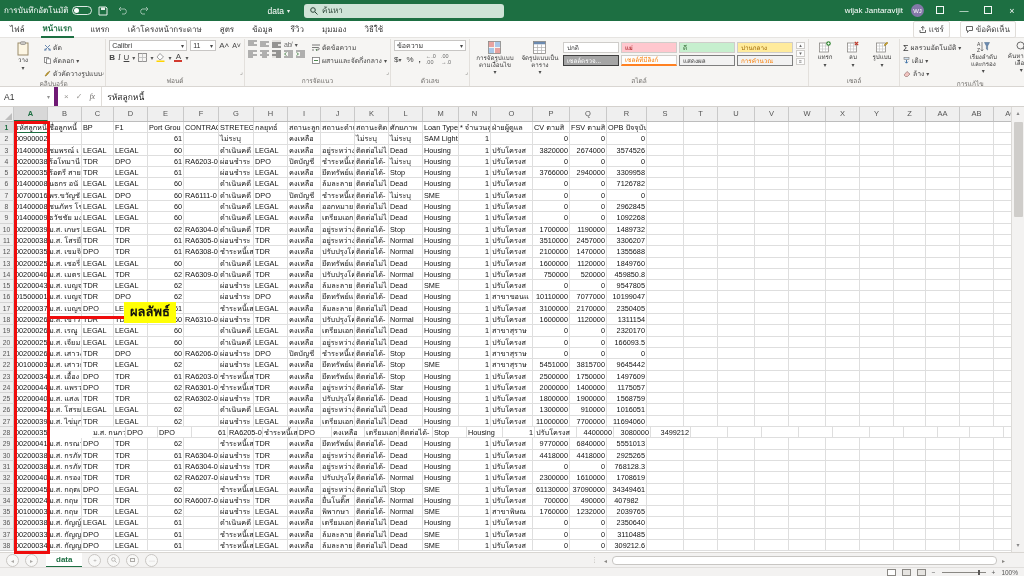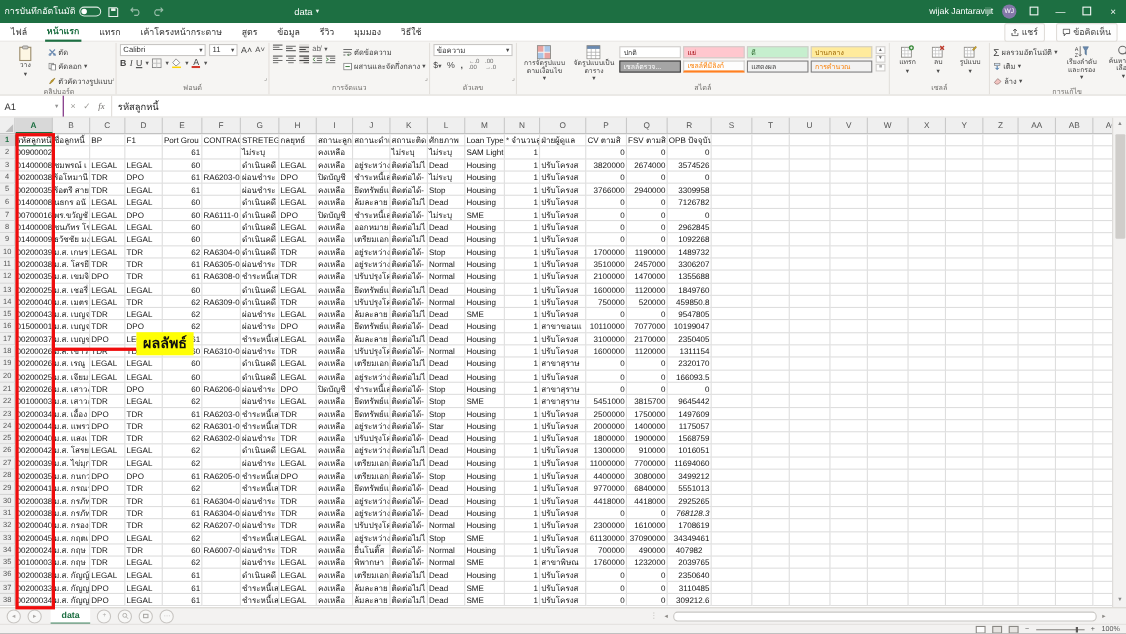--- a/index.html
+++ b/index.html
@@ -48,21 +48,21 @@
   .chip-linked{background:#fdfdfd;color:#fa7d00;border-bottom:2px solid #ff8021;}
   .chip-output{background:#f2f2f2;color:#3f3f3f;border:1px solid #7f7f7f;}
   .chip-calc{background:#f2f2f2;color:#fa7d00;border:1px solid #7f7f7f;}
   .gal-arrows{display:flex;flex-direction:column;gap:1px;font-size:5px;color:#666;justify-content:center;padding-top:2px;}
   .gal-arrows div{border:1px solid #cfcdca;background:#fdfdfd;width:9px;height:7px;text-align:center;line-height:5px;}
   .sigma{font-size:9px;line-height:8px;}
   .launcher{position:absolute;right:1px;bottom:11px;font-size:6px;color:#8a8884;}
 
   
   .formulabar{height:20px;display:flex;align-items:stretch;background:#fff;border-bottom:1px solid #d4d1cd;font-size:8.5px;}
-  .namebox{width:58px;border-right:1px solid #701a75;display:flex;align-items:center;justify-content:space-between;padding:0 4px;color:#333;}
+  .namebox{width:58px;border-right:4px solid #701a75;display:flex;align-items:center;justify-content:space-between;padding:0 4px;color:#333;}
   .fx-btns{display:flex;align-items:center;gap:7px;color:#9a9894;padding:0 6px;border-right:1px solid #e0ddd9;font-size:8px;}
   .fx-btns .fx{font-style:italic;font-family:"Liberation Serif",serif;color:#6e6c69;}
   .fb-input{flex:1;display:flex;align-items:center;padding:0 5px;color:#222;}
 
   
   .grid{position:relative;background:#fff;}
   .colheaders{display:flex;height:15px;background:#efefef;border-bottom:1px solid #bdbdbd;}
   .corner{width:14px;flex:0 0 auto;background:#efefef;border-right:1px solid #c9c9c9;position:relative;}
   .corner::after{content:"";position:absolute;right:1px;bottom:1px;border-left:7px solid transparent;border-bottom:7px solid #bdbdbd;}
   .ch{flex:0 0 auto;font-size:7.5px;color:#555;text-align:center;line-height:14px;border-right:1px solid #c9c9c9;overflow:hidden;}
@@ -120,20 +120,29 @@
         </svg>
     </span>
     <span class="tb-ic" style="opacity:.55">
       <svg width="11" height="9" viewBox="0 0 11 9">
           <path d="M8 1 L10 3 L8 5 M9.7 3 H4 a3 3 0 0 0 0 5 H7" fill="none" stroke="#fff" stroke-width="1"></path>
         </svg>
     </span>
     <div class="tb-title">
       <span>data</span>
         <span class="caret">▾</span>
+    </div>
+    <div class="searchbox">
+      <span>
+        <svg width="8" height="8" viewBox="0 0 8 8">
+            <circle cx="3" cy="3" r="2.3" fill="none" stroke="#2b4437" stroke-width="1"></circle>
+            <path d="M5 5 L7.5 7.5" stroke="#2b4437" stroke-width="1"></path>
+          </svg>
+      </span>
+      <span>ค้นหา</span>
     </div>
     <div class="tb-right">
       <span>wijak Jantaravijit</span>
       <span class="avatar">WJ</span>
       <span class="winbtn"><span class="restore-box"></span></span>
       <span class="winbtn">—</span>
       <span class="winbtn"><span class="restore-box"></span></span>
       <span class="winbtn">×</span>
     </div>
   </div>
@@ -1413,21 +1422,21 @@
           <div class="gc" style="width: 34px;"></div>
           <div class="gc" style="width: 34px;"></div>
           <div class="gc" style="width: 32px;"></div>
           <div class="gc" style="width: 34px;"></div>
           <div class="gc" style="width: 34px;"></div>
           <div class="gc" style="width: 34px;"></div>
         </div>
         <div class="gr">
           <div class="rh">28</div>
           <div class="gc" style="width: 34px;">002000354</div>
-          <div class="gc" style="width: 34px;">ม.ส. กนกว</div>
+          <div class="gc" style="width: 34px; margin-left: 44px;">ม.ส. กนกว</div>
           <div class="gc" style="width: 32px;">DPO</div>
           <div class="gc" style="width: 34px;">DPO</div>
           <div class="gc num" style="width: 36px;">61</div>
           <div class="gc" style="width: 35px;">RA6205-0</div>
           <div class="gc" style="width: 35px;">ชำระหนี้เส</div>
           <div class="gc" style="width: 34px;">DPO</div>
           <div class="gc" style="width: 33px;">คงเหลือ</div>
           <div class="gc" style="width: 34px;">เตรียมเอก</div>
           <div class="gc" style="width: 34px;">ติดต่อได้-</div>
           <div class="gc" style="width: 34px;">Stop</div>
@@ -1525,21 +1534,21 @@
           <div class="gc" style="width: 34px;">TDR</div>
           <div class="gc" style="width: 33px;">คงเหลือ</div>
           <div class="gc" style="width: 34px;">อยู่ระหว่าง</div>
           <div class="gc" style="width: 34px;">ติดต่อได้-</div>
           <div class="gc" style="width: 34px;">Dead</div>
           <div class="gc" style="width: 36px;">Housing</div>
           <div class="gc num" style="width: 32px;">1</div>
           <div class="gc" style="width: 42px;">ปรับโครงส</div>
           <div class="gc num" style="width: 37px;">0</div>
           <div class="gc num" style="width: 37px;">0</div>
-          <div class="gc num" style="width: 40px; font-style: italic;">768128.3</div>
+          <div class="gc num" style="width: 40px;">768128.3</div>
           <div class="gc" style="width: 37px;"></div>
           <div class="gc" style="width: 34px;"></div>
           <div class="gc" style="width: 37px;"></div>
           <div class="gc" style="width: 34px;"></div>
           <div class="gc" style="width: 37px;"></div>
           <div class="gc" style="width: 34px;"></div>
           <div class="gc" style="width: 34px;"></div>
           <div class="gc" style="width: 32px;"></div>
           <div class="gc" style="width: 34px;"></div>
           <div class="gc" style="width: 34px;"></div>

